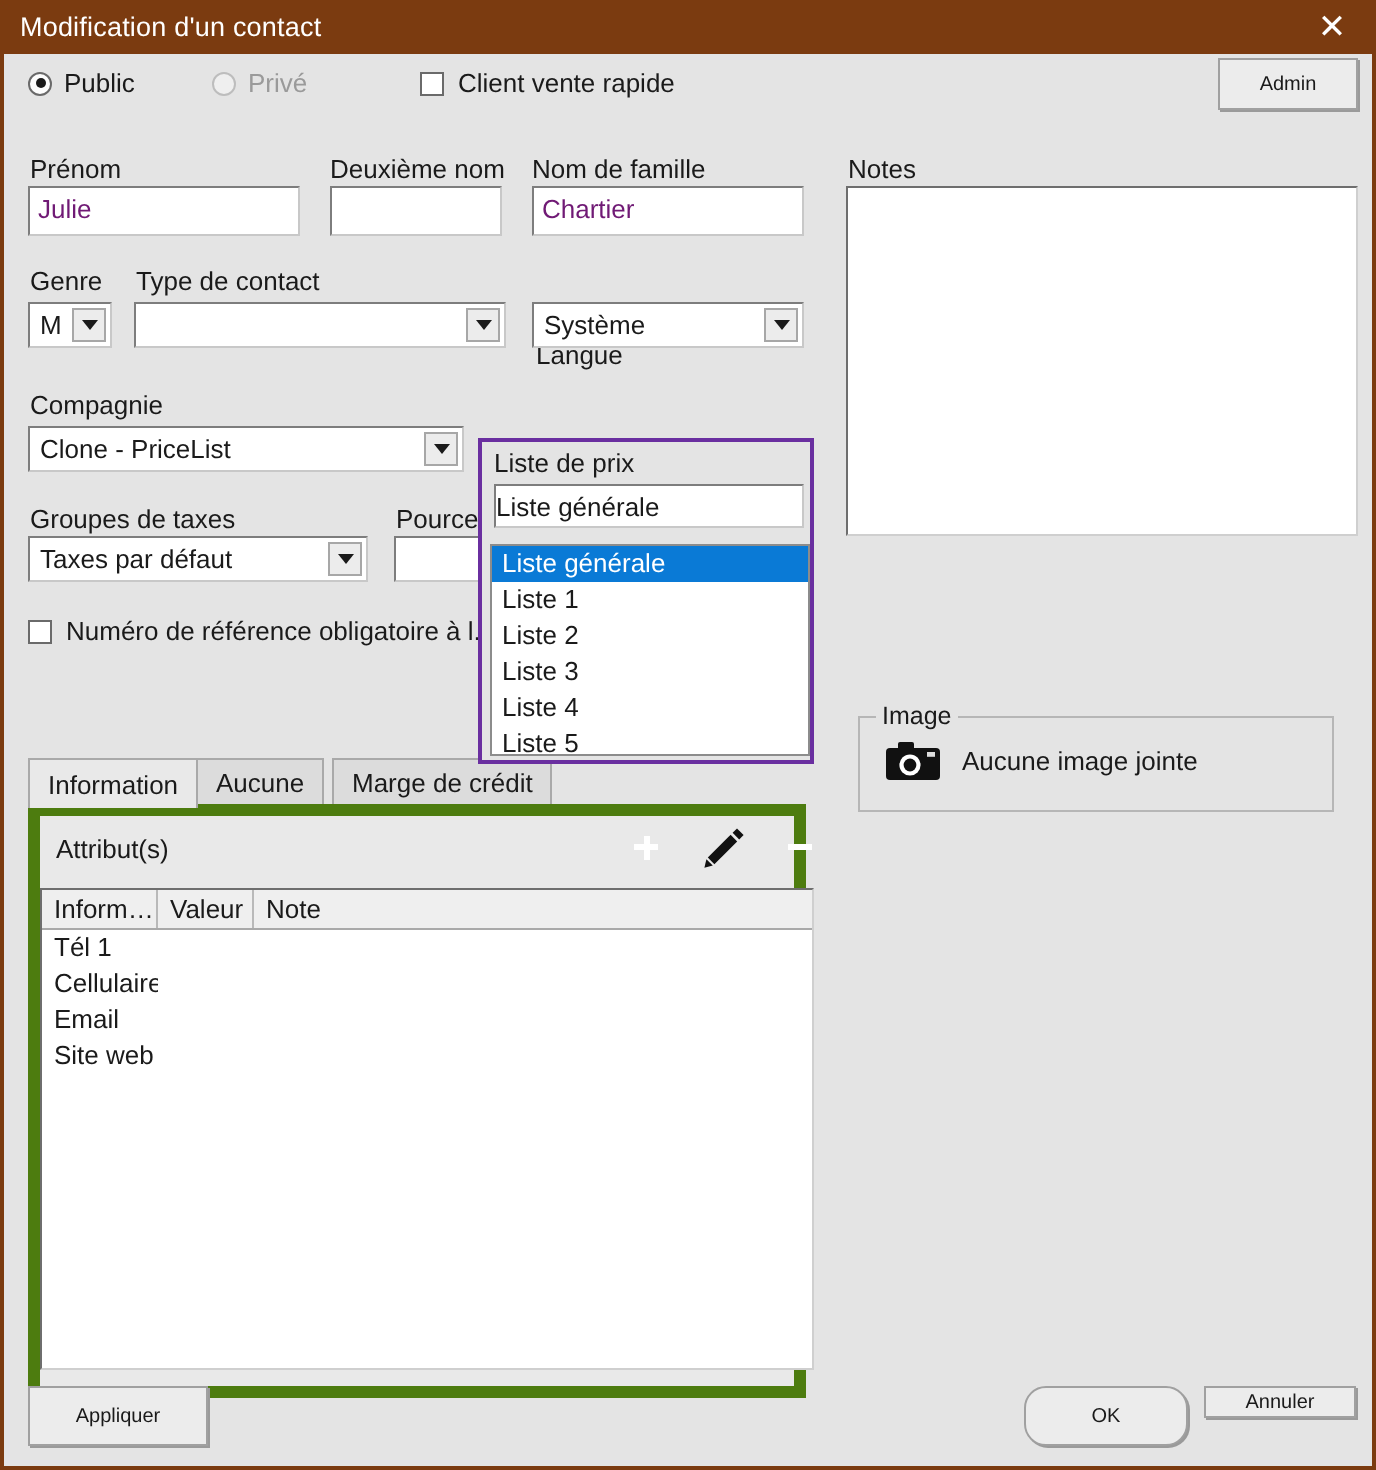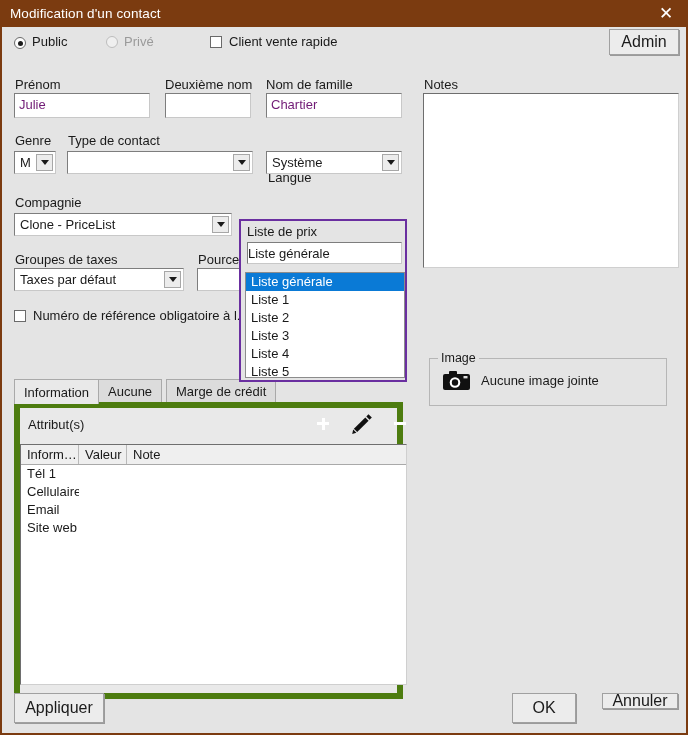--- a/index.html
+++ b/index.html
@@ -58,21 +58,21 @@
   }
   .combo .carrow i {
     width:0;height:0;border-left:4px solid transparent;border-right:4px solid transparent;
     border-top:5px solid #1a1a1a; display:block;
   }
   .btn {
     position:absolute; background:#ececec;
     border:1px solid #a0a0a0;
     box-shadow: 1px 1px 0 #9a9a9a;
     display:flex; align-items:center; justify-content:center;
-    font-size:16px; color:#1a1a1a; cursor:pointer;
+    font-size:10px; color:#1a1a1a; cursor:pointer;
   }
   .radio { position:absolute; display:flex; align-items:center; }
   .radio .dot {
     width:12px;height:12px;border-radius:50%;
     border:1px solid #6a6a6a; background:#fdfdfd;
     display:flex;align-items:center;justify-content:center; margin-right:6px;
   }
   .radio .dot.dimd { border-color:#bdbdbd; background:#efefef; }
   .radio .dot .inner { width:5px;height:5px;border-radius:50%;background:#1a1a1a; }
   .chk { position:absolute; display:flex; align-items:center; }
@@ -145,21 +145,21 @@
 </head>
 <body>
 
 <div id="titlebar">
   <span class="ttl">Modification d'un contact</span>
   <span class="closebtn">✕</span>
 </div>
 
 <div id="winbody">
 
-  <div class="radio" style="left:12px; top:7px;align-items:flex-end;">
+  <div class="radio" style="left:12px; top:7px;">
     <span class="dot">
         <span class="inner"></span>
       </span>
     <span>Public</span>
   </div>
   <div class="radio" style="left:104px; top:7px;text-align:right;">
     <span class="dot dimd"></span>
     <span class="lbl dim" style="position:static;">Privé</span>
   </div>
   <div class="chk" style="left:208px; top:7px;">
@@ -325,20 +325,20 @@
           <div class="c" style="width:48px;"></div>
           <div class="c" style="flex:1;"></div>
         </div>
       </div>
     </div>
   </div>
 
   <div class="btn" style="left:12px; top:666px; width:90px; height:30px;">
     <span>Appliquer</span>
   </div>
-  <div class="btn" style="left:510px; top:666px; width:64px; height:30px;">
+  <div class="btn" style="left:510px; top:666px; width:82px; height:30px;border-radius:11px;">
     <span>OK</span>
   </div>
   <div class="btn" style="left:600px; top:666px; width:76px; height:16px;">
     <span>Annuler</span>
   </div>
 
 </div>
 
 </body></html>

